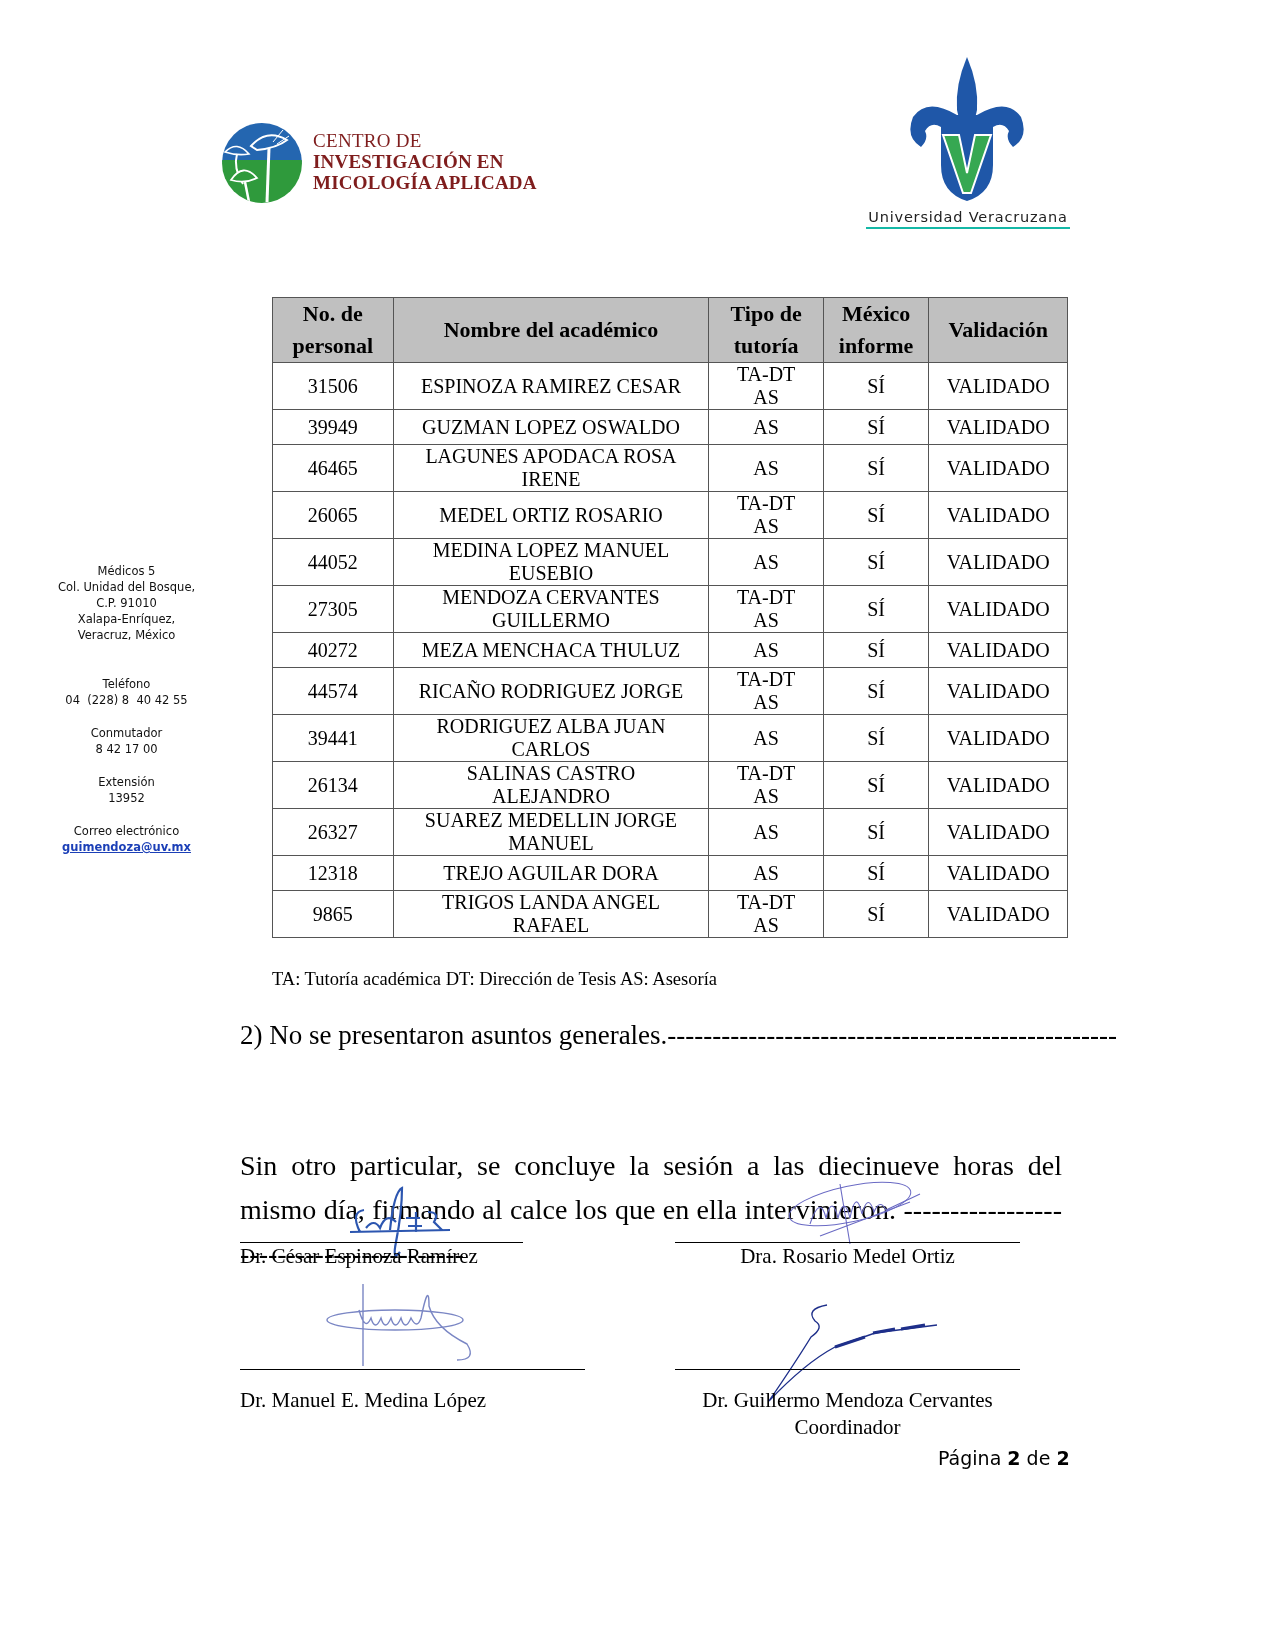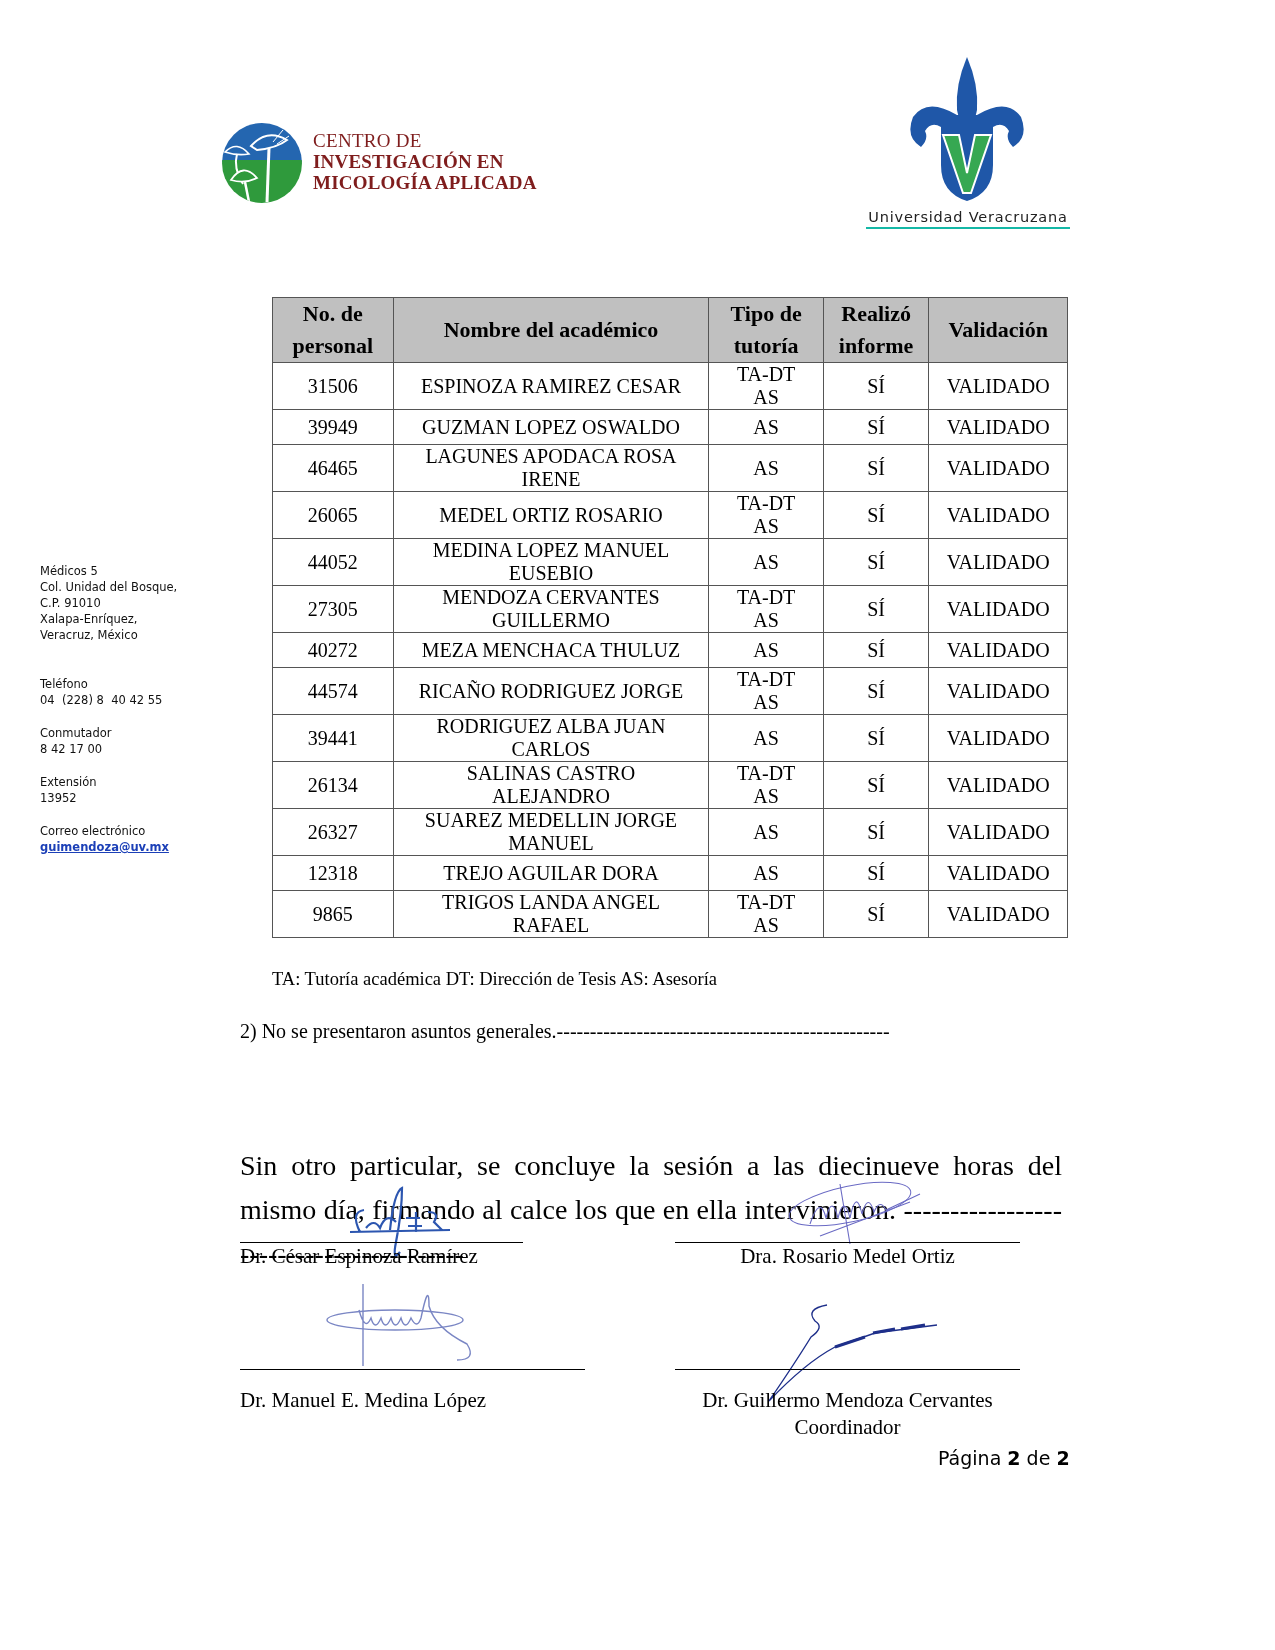--- a/index.html
+++ b/index.html
@@ -9,38 +9,38 @@
   #cima-logo { left: 221px; top: 120px; width: 330px; height: 85px; }
   #cima-circle { left: 0; top: 2px; width: 82px; height: 82px; }
   #cima-text { left: 92px; top: 10px; font-family: "Liberation Serif", serif; font-size: 19px; line-height: 21px; color: #7f1d1d; white-space: nowrap; }
   #cima-text .l1 { font-weight: normal; letter-spacing: 0.3px; }
   #cima-text .l2, #cima-text .l3 { font-weight: bold; letter-spacing: 0.2px; }
   
   #uv-logo { left: 862px; top: 55px; width: 210px; height: 180px; }
   #uv-emblem { left: 45px; top: 0; width: 120px; height: 150px; }
   #uv-name { left: 4px; top: 154px; width: 204px; text-align: center; font-family: "DejaVu Sans", sans-serif; font-size: 14.5px; letter-spacing: 0.8px; color: #222; border-bottom: 2px solid #14b8a6; padding-bottom: 2px; }
   
-  #side { left: 40px; top: 563px; width: 173px; text-align: left; font-family: "DejaVu Sans", sans-serif; font-size: 11.5px; line-height: 16px; color: #111; }
+  #side { left: 40px; top: 563px; width: 173px; text-align: center; font-family: "DejaVu Sans", sans-serif; font-size: 11.5px; line-height: 16px; color: #111; }
   #side .grp { margin-bottom: 17px; }
   #side .grp.first { margin-bottom: 33px; }
   #side a { color: #1b3fb7; text-decoration: underline; font-weight: bold; }
   
   #tbl { left: 272px; top: 297px; width: 796px; border-collapse: collapse; font-family: "Liberation Serif", serif; font-size: 20px; }
   #tbl th, #tbl td { border: 1.5px solid #555; text-align: center; padding: 0 4px; }
   #tbl th { background: #c0c0c0; font-weight: bold; font-size: 22px; line-height: 32px; height: 64px; }
   #tbl td { line-height: 23px; }
   #tbl tr.r2 td { height: 46px; }
   #tbl tr.r1 td { height: 34px; }
   #tbl .c1 { width: 112px; }
   #tbl .c2 { width: 310px; }
   #tbl .c3 { width: 106px; }
   #tbl .c4 { width: 97px; }
   #tbl .c5 { width: 130px; }
   #legend { left: 272px; top: 969px; font-size: 18.5px; }
-  #p2 { left: 240px; top: 1020px; font-size: 20px; white-space: nowrap; }
+  #p2 { left: 240px; top: 1020px; font-size: 27px; white-space: nowrap; }
   #closing { left: 240px; top: 1144px; width: 822px; font-size: 28px; line-height: 44px; text-align: justify; text-align-last: left; }
   .sigline { position: absolute; height: 0; border-top: 1.3px solid #000; }
   .signame { position: absolute; font-size: 21px; white-space: nowrap; text-align: center; }
   .sig { position: absolute; }
   #pagenum { left: 938px; top: 1447px; font-family: "DejaVu Sans", sans-serif; font-size: 19px; }
   #pagenum b { font-weight: bold; }
 </style>
 </head>
 <body>
 
@@ -113,21 +113,21 @@
           <div>personal</div>
         </th>
       <th class="c2">
           <div>Nombre del académico</div>
         </th>
       <th class="c3">
           <div>Tipo de</div>
           <div>tutoría</div>
         </th>
       <th class="c4">
-          <div>Realizó</div>
+          <div>México</div>
           <div>informe</div>
         </th>
       <th class="c5">
           <div>Validación</div>
         </th>
     </tr>
   </thead>
   <tbody id="tbody">
       <tr class="r2">
         <td>

